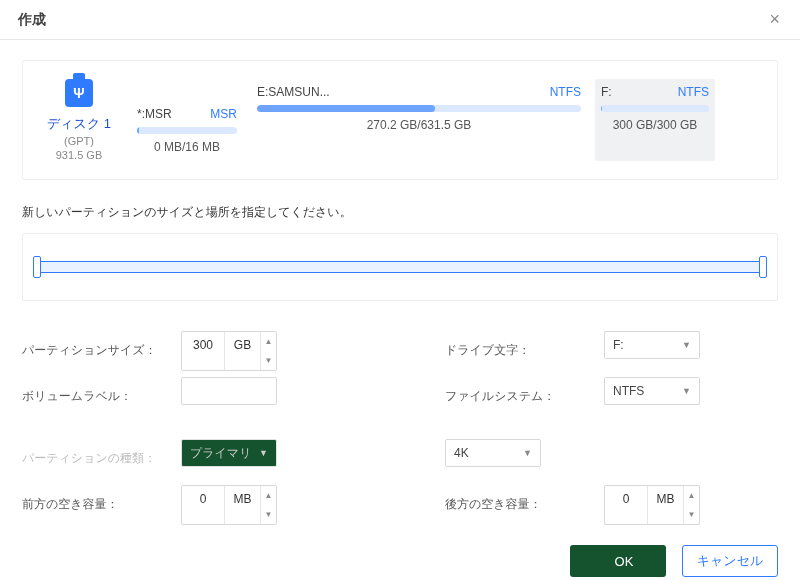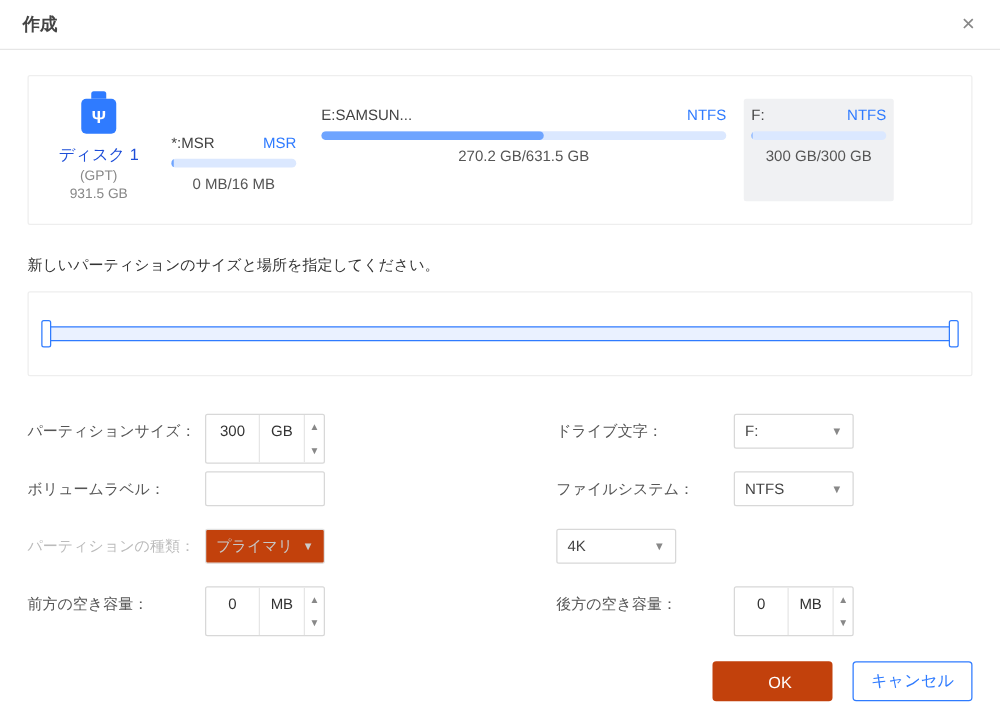--- a/index.html
+++ b/index.html
@@ -140,22 +140,22 @@
   
   .formgrid {
     display:grid;
     grid-template-columns: 1fr 1fr;
     column-gap: 90px;
     row-gap: 18px;
     margin-top: 30px;
   }
   .field {
     display:flex;
-    align-items:center;
-    gap: 14px;
+    align-items:flex-end;
+    gap: 31px;
   }
   .field label {
     font-size:12px;
     color:#555;
     width: 128px;
     white-space: nowrap;
   }
   .field.muted label { color:#bbb; }
   .control {
     display:flex;
@@ -203,21 +203,21 @@
     padding:0 8px;
     display:flex;
     align-items:center;
     font-size:12px;
     gap:6px;
   }
   .select {
     justify-content:space-between;
     cursor:pointer;
   }
-  .select.disabled { color:#c7c7c7; border-color:#e2e2e2; background:#c2410c; }
+  .select.disabled { color:#c7c7c7; border-color:#e2e2e2; background:#14532d;margin-top:16px; }
   .select .caret{
     font-size:9px; color:#888;
   }
   .select.disabled .caret{ color:#ccc; }
 
   
   .footer {
     display:flex;
     justify-content:flex-end;
     gap:16px;
@@ -227,21 +227,21 @@
     min-width:96px;
     height:32px;
     border-radius:3px;
     display:flex;
     align-items:center;
     justify-content:center;
     font-size:13px;
     cursor:pointer;
   }
   .btn-primary {
-    background:#c2410c;
+    background:#14532d;
     color:#fff;
     padding-left:12px;
   }
   .btn-secondary {
     background:#fff;
     color:#2F7BFF;
     border:1px solid #2F7BFF;
   }
 </style>
 </head>

